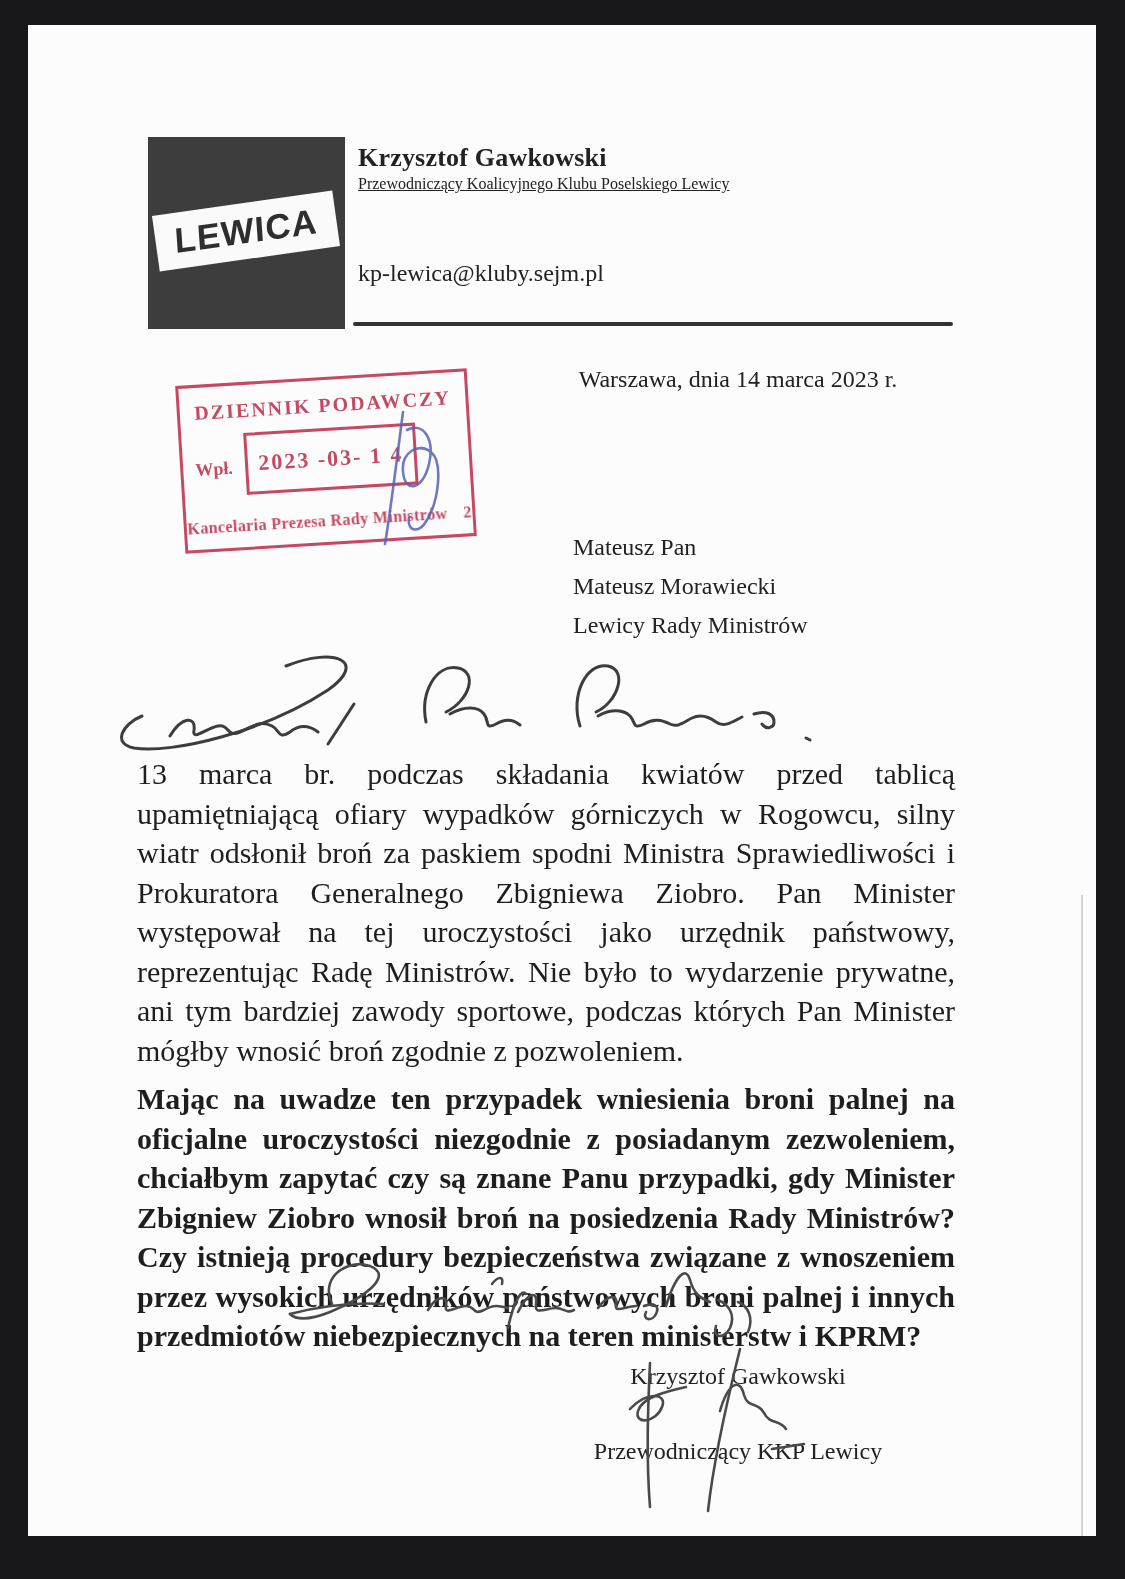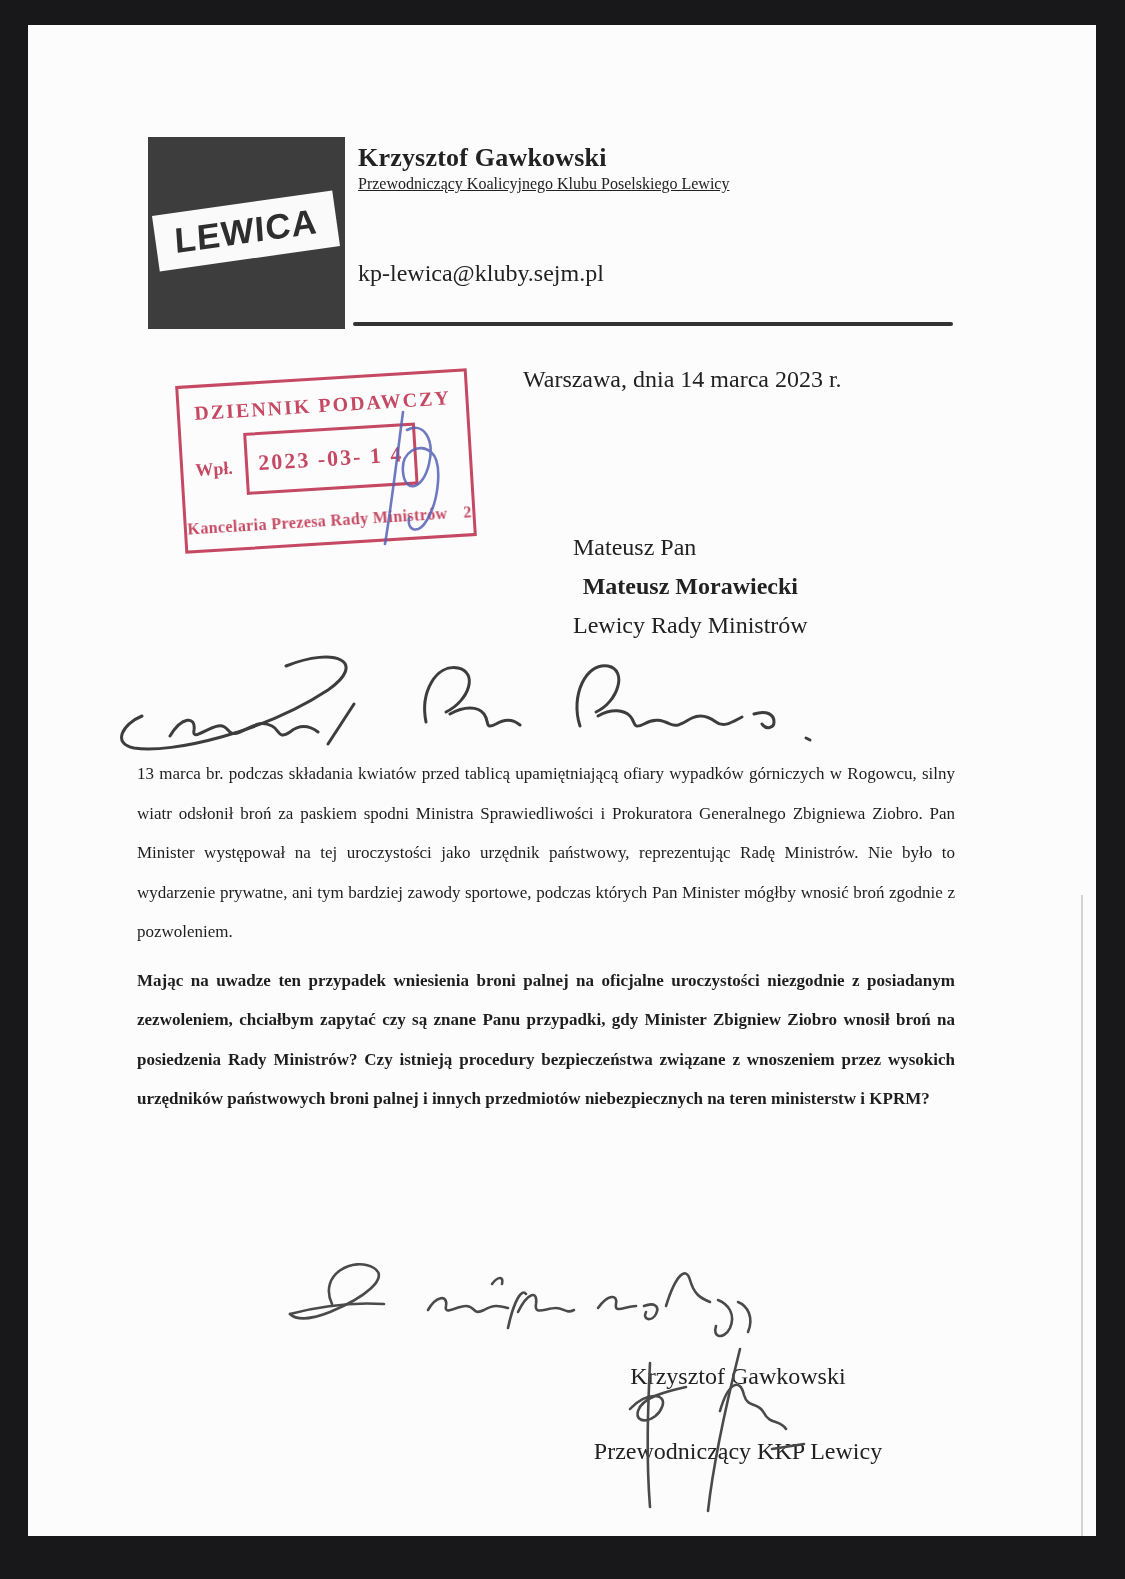--- a/index.html
+++ b/index.html
@@ -37,21 +37,21 @@
     font-family:"Liberation Sans", sans-serif;
     font-weight:900;font-size:35px;letter-spacing:1px;color:#2e2e2e;
     transform:skewX(-4deg);
   }
   .sender-name{left:330px;top:118px;font-size:26px;font-weight:bold;letter-spacing:.2px;}
   .sender-title{left:330px;top:150px;font-size:16px;text-decoration:underline;}
   .sender-contact{left:330px;top:233px;font-size:24px;line-height:30px;}
   .header-rule{left:325px;top:297px;width:600px;height:4px;background:#333;border-radius:2px;}
 
   
-  .dateline{left:495px;top:341px;width:430px;text-align:left;font-size:24px;}
+  .dateline{left:495px;top:341px;width:430px;text-align:center;font-size:24px;}
 
   
   .stamp{
     left:152px;top:352px;width:292px;height:168px;
     border:3px solid var(--stamp-red);
     color:var(--stamp-red);
     transform:rotate(-3.5deg);
     opacity:.93;
     font-weight:bold;
   }
@@ -72,33 +72,33 @@
   .stamp-office-row{
     position:absolute;left:0;bottom:12px;width:100%;text-align:center;
     font-size:16px;letter-spacing:.4px;filter:blur(.3px);
   }
   .stamp-number{margin-left:16px;}
 
   .pen-initials{left:335px;top:383px;}
 
   
   .recipient{left:545px;top:503px;font-size:24px;line-height:39px;}
-  .recipient-name{font-weight:bold;text-align:center;}
+  .recipient-name{font-weight:normal;}
 
   
   .hand path{fill:none;stroke:#3d3d3d;stroke-width:3;stroke-linecap:round;stroke-linejoin:round;}
   .hand.light path{stroke:#4a4a4a;stroke-width:2.6;}
   .pen-initials path{fill:none;stroke:var(--pen-blue);stroke-width:2.6;stroke-linecap:round;opacity:.85;}
 
   .greeting-svg{left:78px;top:627px;}
   .closing-svg{left:240px;top:1233px;}
   .sig-svg{left:600px;top:1322px;}
 
   
-  .body-text{left:109px;top:729px;width:818px;font-size:17px;line-height:39.5px;color:#1e1e1e;}
+  .body-text{left:109px;top:729px;width:818px;font-size:30px;line-height:39.5px;color:#1e1e1e;}
   .body-text p{text-align:justify;}
   .body-text p + p{margin-top:9px;}
   .para-bold{font-weight:bold;}
 
   
   .sig-name{left:560px;top:1338px;width:300px;text-align:center;font-size:24px;}
   .sig-title{left:520px;top:1413px;width:380px;text-align:center;font-size:24px;font-family:Liberation Serif, serif;}
 
   
   .scan-line{left:1053px;top:870px;width:2px;height:641px;background:#c6c6c6;opacity:.75;}

